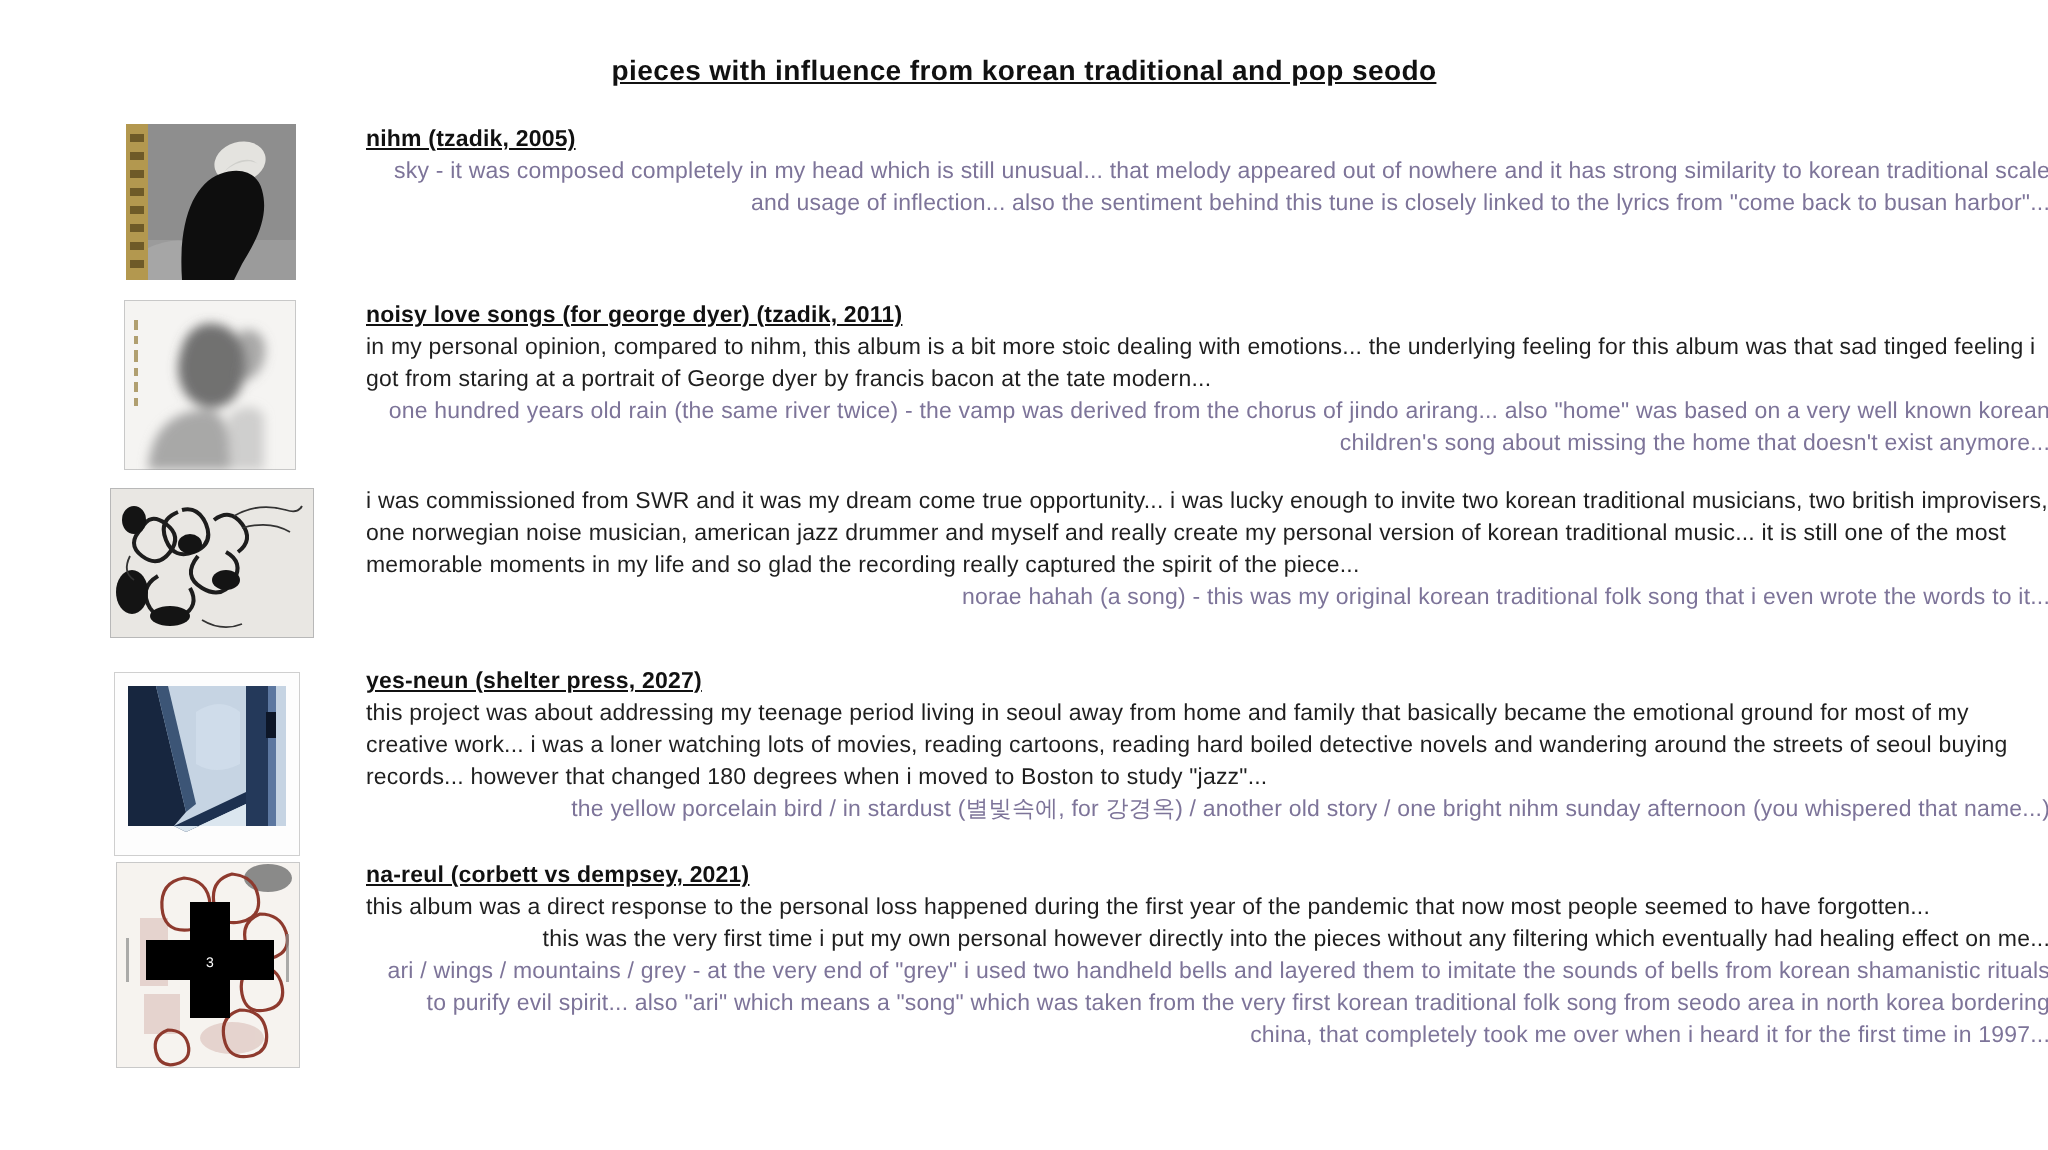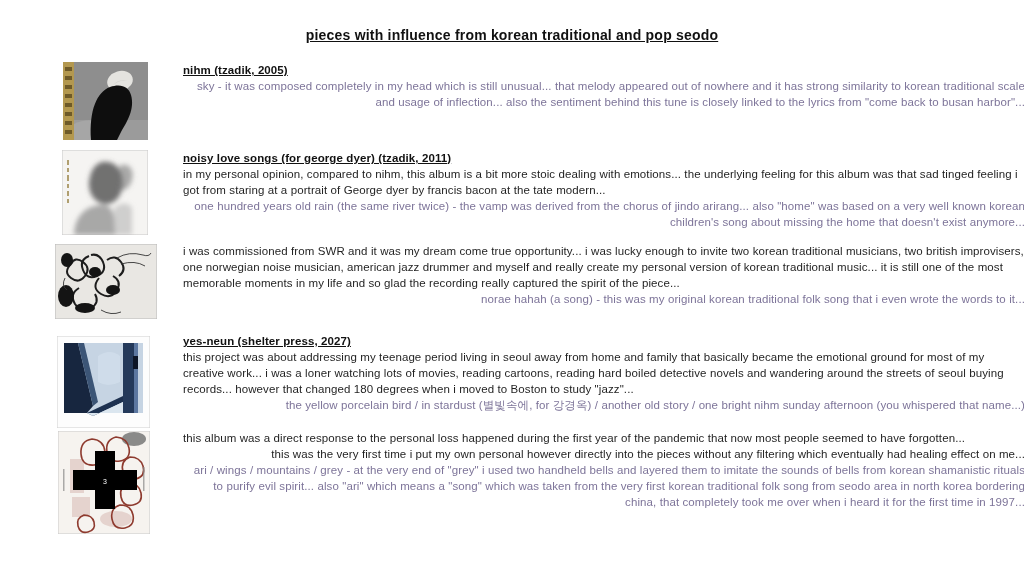--- a/index.html
+++ b/index.html
@@ -166,19 +166,20 @@
         <rect x="37" y="20" width="20" height="58" fill="#000000"></rect>
         <rect x="15" y="39" width="64" height="20" fill="#000000"></rect>
         <text x="47" y="52.5" fill="#ffffff" font-size="7" text-anchor="middle" font-family="Liberation Sans, sans-serif">3</text>
         <g fill="#8a8a8a" opacity="0.7">
           <rect x="5" y="38" width="1.5" height="22"></rect>
           <rect x="85" y="36" width="1.5" height="24"></rect>
         </g>
       </svg>
     </div>
     <div class="textcol">
+      <div class="entry-title">na-reul (corbett vs dempsey, 2021)</div>
       <div class="desc">this album was a direct response to the personal loss happened during the first year of the pandemic that now most people seemed to have forgotten...</div>
       <div class="note">this was the very first time i put my own personal however directly into the pieces without any filtering which eventually had healing effect on me...</div>
       <div class="highlight">ari / wings / mountains / grey - at the very end of "grey" i used two handheld bells and layered them to imitate the sounds of bells from korean shamanistic rituals to purify evil spirit... also "ari" which means a "song" which was taken from the very first korean traditional folk song from seodo area in north korea bordering china, that completely took me over when i heard it for the first time in 1997...</div>
     </div>
   </div>
 
 </div>
 
 </body></html>

